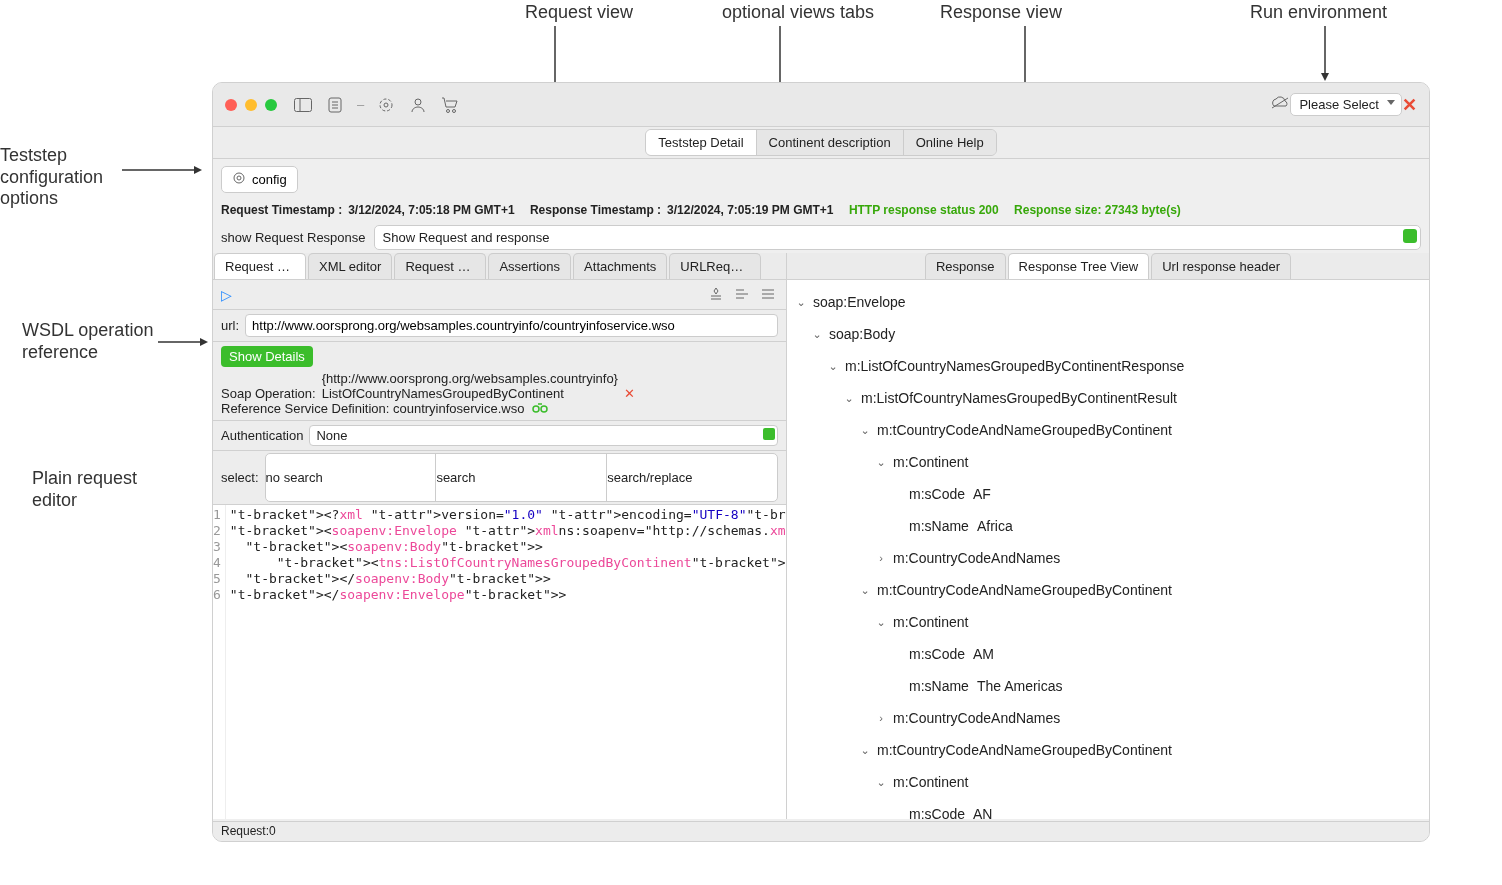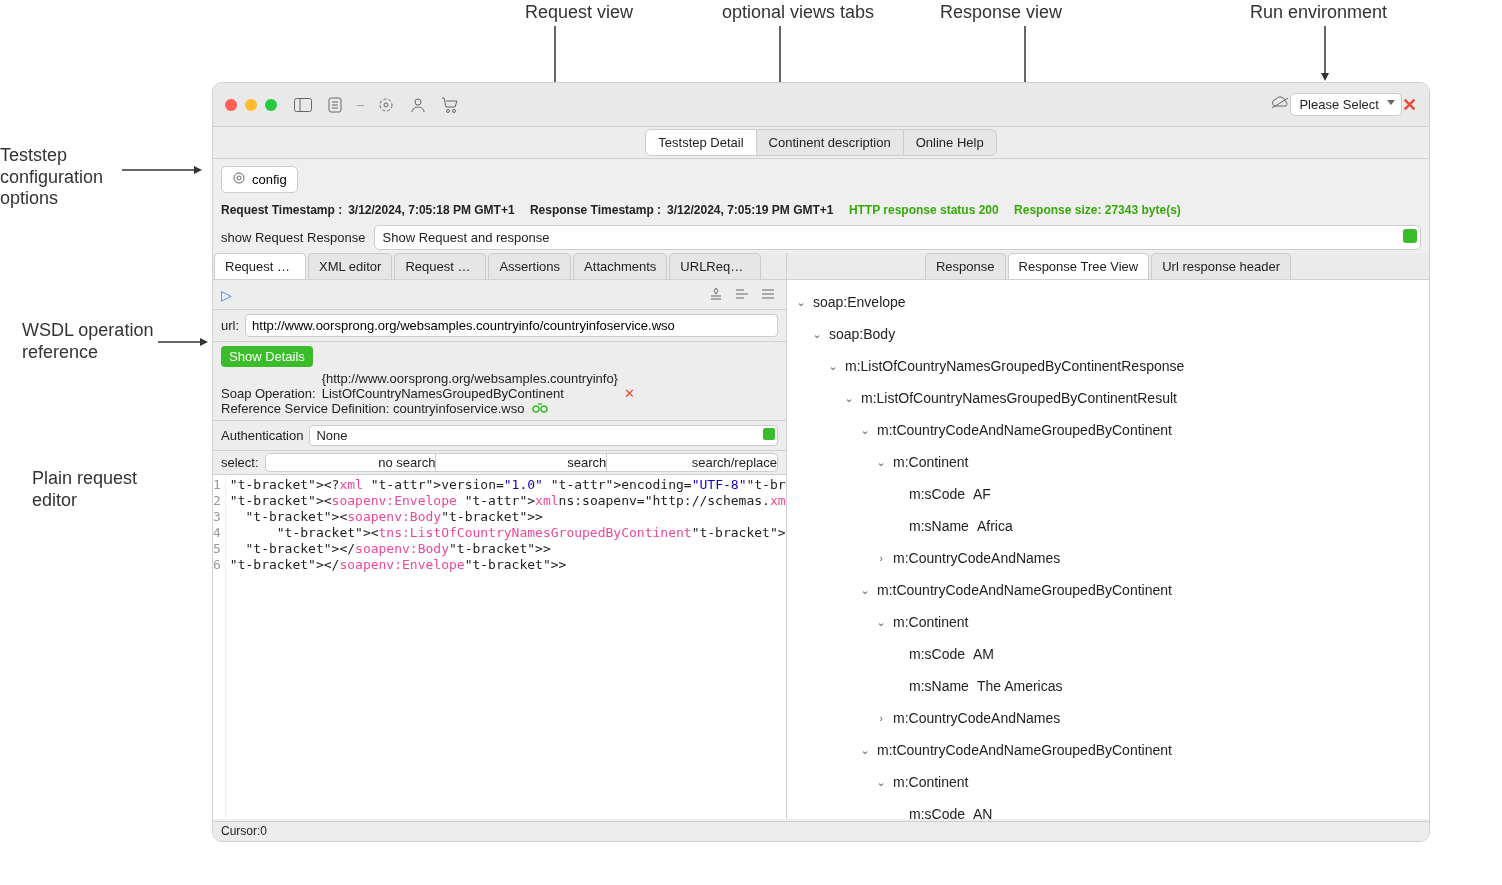--- a/index.html
+++ b/index.html
@@ -65,21 +65,21 @@
 .soap-op .del { color:#e94b35; }
 .ref-svc { font-size:13px; display:flex; gap:8px; align-items:center; }
 .ref-svc .bino { color:#3bbd2b; }
 
 .auth-row { display:flex; align-items:center; gap:6px; padding:4px 8px; background:#ededed; border-bottom:1px solid #d0d0d0; }
 .auth-row select, .auth-select { flex:1; border:1px solid #ccc; border-radius:4px; padding:2px 6px; font-size:13px; background:#fff; position:relative; }
 .auth-select .corner2 { position:absolute; right:2px; top:2px; width:12px; height:12px; background:#3bbd2b; border-radius:2px; }
 
 .select-row { display:flex; align-items:center; padding:2px 8px; background:#ededed; border-bottom:1px solid #d0d0d0; font-size:13px; }
 .segsearch { flex:1; display:flex; border:1px solid #ccc; border-radius:5px; overflow:hidden; background:#fff; margin-left:6px; }
-.segsearch .segbtn { flex:1; text-align:right; padding:1px 0; border-right:1px solid #ccc; }
+.segsearch .segbtn { flex:1; text-align:left; padding:16px 0; border-right:1px solid #ccc; }
 .segsearch .segbtn:last-child { border-right:none; }
 
 .editor { flex:1; background:#fff; font-family: Menlo, Consolas, monospace; font-size:13px; line-height:16px; overflow:auto; display:flex; }
 .gutter { width:30px; text-align:right; color:#999; padding:2px 4px 0 0; background:#fff; border-right:1px solid #eee; }
 .gutter div { height:16px; }
 .code { flex:1; padding:2px 0 0 4px; white-space:pre; }
 .code .l { height:16px; }
 .t-tag { color:#ec4899; }
 .t-str { color:#1500c2; }
 
@@ -403,14 +403,14 @@
           </div>
           <div class="tn" style="--d: 6;">
             <span class="chev"></span>
             <span class="key">m:sCode</span>
             <span class="val">AN</span>
           </div>
         </div>
     </div>
   </div>
 
-  <div class="status-foot">Cursor:0</div>
+  <div class="status-foot">Request:0</div>
 </div>
 
 </body></html>

